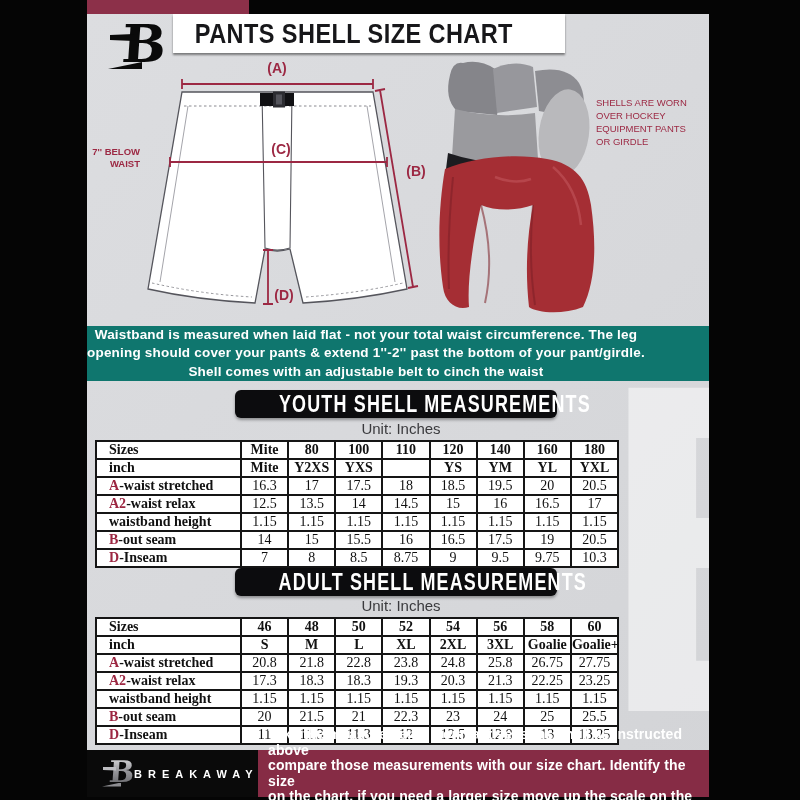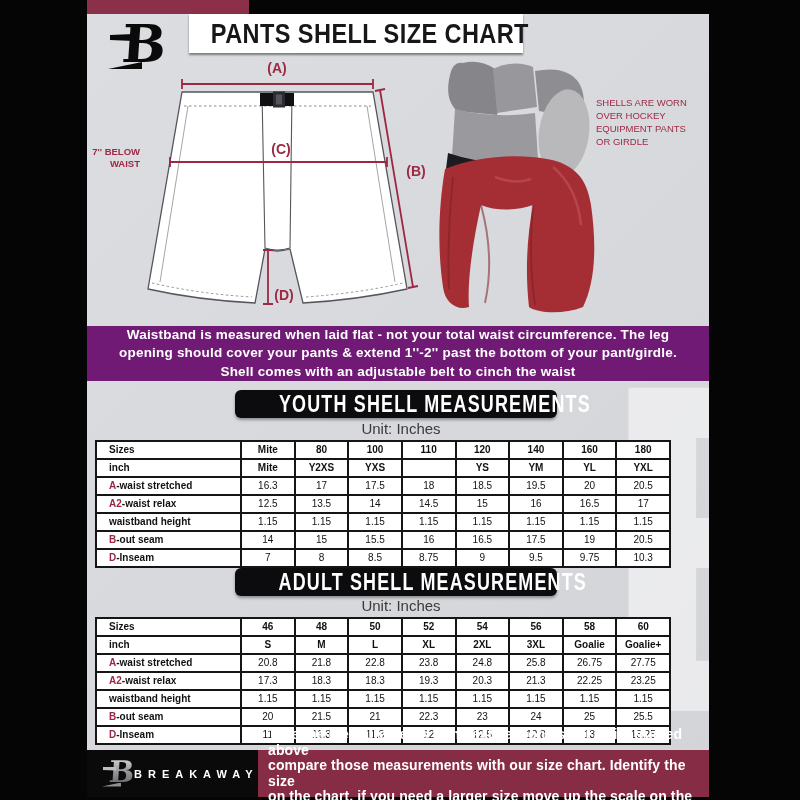--- a/index.html
+++ b/index.html
@@ -10,21 +10,21 @@
   
   .content { position:absolute; left:87px; top:14px; width:622px; height:783px;
              background:linear-gradient(135deg,#dcdde0 0%,#d7d8db 60%,#d3d4d7 100%); z-index:0; }
   .top-accent { position:absolute; left:87px; top:0; width:162px; height:14px; background:#8c3049; z-index:2; }
 
   .wm-clip { position:absolute; left:87px; top:14px; width:622px; height:783px; overflow:hidden; z-index:1; }
   .wm-b { position:absolute; left:510px; top:300px; font-size:470px; font-weight:bold;
           color:rgba(255,255,255,0.5); font-family:"Liberation Sans",sans-serif; line-height:1; }
 
   
-  .title-box { position:absolute; left:189px; top:14px; width:334px; height:39px; background:#ffffff;
+  .title-box { position:absolute; left:173px; top:14px; width:392px; height:39px; background:#ffffff;
                z-index:2; box-shadow:0 2px 2px rgba(0,0,0,0.45); }
   .title-box span { display:inline-block; padding-left:26px; line-height:39px; font-size:28px; font-weight:bold;
                color:#17171a; transform:scaleX(0.84); transform-origin:left center; letter-spacing:0.5px; white-space:nowrap; }
   .date-box { position:absolute; left:592px; top:14px; width:117px; height:39px; background:#8a2e47;
               z-index:2; text-align:center; }
   .date-box span { display:inline-block; line-height:39px; font-size:26px; font-weight:bold; color:#fff;
               transform:scaleX(0.82); white-space:nowrap; }
 
   .logo { position:absolute; left:110px; top:14px; width:60px; height:66px; z-index:2; }
   .logo .glyph { position:absolute; left:12px; top:0; font-family:"DejaVu Serif",serif; font-weight:bold;
@@ -36,40 +36,40 @@
 
   
   .diagram-svg { position:absolute; left:100px; top:60px; z-index:2; }
   .side-note { position:absolute; left:80px; top:146px; width:60px; text-align:right; z-index:2;
                font-size:9.5px; font-weight:bold; color:#9c2843; line-height:11.5px; white-space:pre-line; }
   .pants-svg { position:absolute; left:435px; top:57px; z-index:2; }
   .photo-note { position:absolute; left:596px; top:96px; width:98px; z-index:2;
                font-size:9.5px; font-weight:normal; color:#9c2843; line-height:13px; white-space:pre-line; }
 
   
-  .info-banner { position:absolute; left:87px; top:326px; width:622px; height:55px; background:#701a75;
-                 z-index:2; display:flex; align-items:center; justify-content:center; }
+  .info-banner { position:absolute; left:87px; top:326px; width:622px; height:55px; background:#0f766e;
+                 z-index:2; display:flex; align-items:center; justify-content:flex-start; }
   .info-banner p { color:#fff; font-size:13.5px; font-weight:600; line-height:18.5px; text-align:center;
                  white-space:pre-line; letter-spacing:0.2px; }
 
   
   .section-banner { position:absolute; left:235px; width:322px; height:28px; background:#0c0c0e;
                  border-radius:6px; text-align:center; z-index:2; box-shadow:0 2px 3px rgba(0,0,0,0.35); }
   .section-banner span { display:inline-block; line-height:28px; font-size:23px; font-weight:bold; color:#fff;
                  letter-spacing:1.5px; transform:scaleX(0.78); white-space:nowrap; }
   .banner-youth { top:390px; }
   .banner-adult { top:568px; }
   .unit { position:absolute; left:87px; width:616px; text-align:center; z-index:2;
           font-size:15px; color:#3a3a3d;padding-left:12px; }
   .unit-youth { top:420px; }
   .unit-adult { top:597px; }
 
   
-  table.meas { position:absolute; left:95px; width:576px; border-collapse:collapse; table-layout:fixed;
-               background:#fff; z-index:2; font-size:10px; color:#111; }
+  table.meas { position:absolute; left:95px; width:524px; border-collapse:collapse; table-layout:fixed;
+               background:#fff; z-index:2; font-size:14px; color:#111;font-family:Liberation Serif, serif; }
   .tbl-youth { top:440px; }
   .tbl-adult { top:617px; }
   table.meas col.c0 { width:145px; }
   table.meas td { border:2px solid #151515; height:18px; padding:0; text-align:center; vertical-align:middle;
                line-height:14px; overflow:hidden; }
   table.meas td.lab { text-align:left; padding-left:12px; font-weight:bold; }
   table.meas td.val.hd { font-weight:bold; }
   table.meas .pfx { color:#9c2742; font-weight:bold; }
 
   

